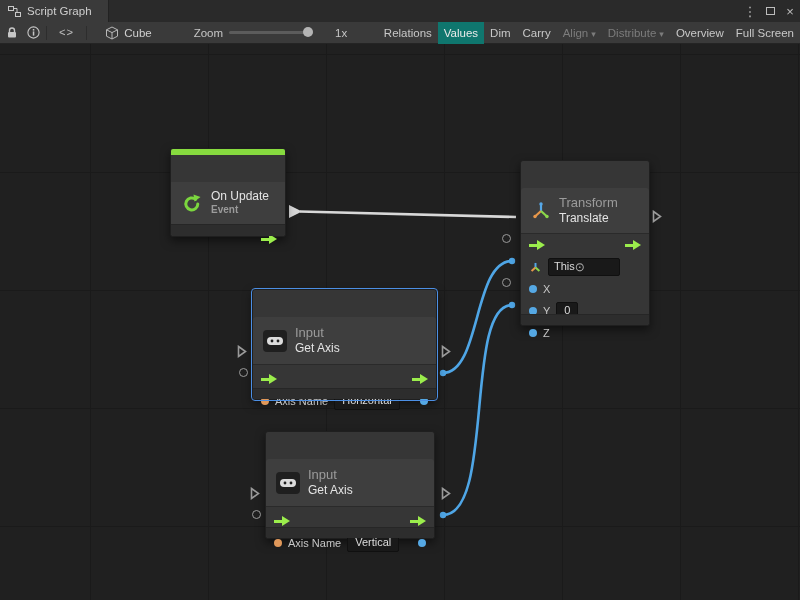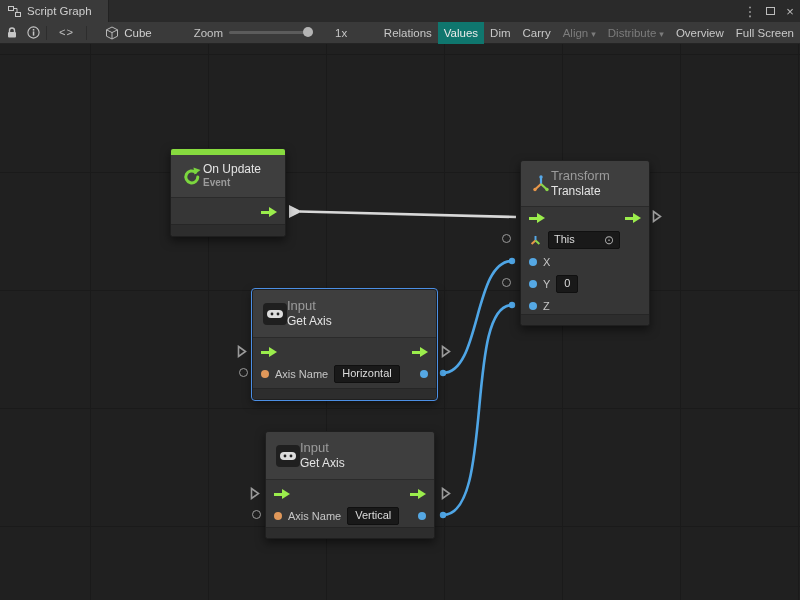--- a/index.html
+++ b/index.html
@@ -36,42 +36,42 @@
           background-image:linear-gradient(#1a1a1a 1px,transparent 1px),
                            linear-gradient(90deg,#1a1a1a 1px,transparent 1px);
           background-size:118px 118px,118px 118px;
           background-position:-28px 10px,-28px 10px;}
   #wires{position:absolute;top:0;left:0;}
 
   
   .node{position:absolute;background:#363636;border:1px solid #1f1f1f;border-radius:3px;
         box-shadow:0 4px 10px rgba(0,0,0,.5);box-sizing:border-box;color:#c8c8c8;font-size:11px;}
   .node.selected{outline:1px solid #4c8fe4;}
-  .nhead{display:flex;align-items:center;padding:8px 10px;background:#3e3e3e;
-         border-bottom:1px solid #2a2a2a;border-radius:3px 3px 0 0;box-sizing:border-box;}
+  .nhead{display:flex;align-items:center;gap:8px;padding:8px 10px;background:#3e3e3e;
+         border-bottom:1px solid #2a2a2a;border-radius:3px 3px 0 0;box-sizing:border-box;margin-top:27px;}
   .ncol{display:flex;flex-direction:column;line-height:1.25;}
   .ncat{font-size:13px;color:#9b9b9b;}
   .ntitle{font-size:12px;color:#e4e4e4;}
   .nsub{font-size:10px;color:#9b9b9b;font-weight:bold;}
   .nfoot{position:absolute;bottom:0;left:0;right:0;background:#2d2d2d;
          border-top:1px solid #262626;border-radius:0 0 3px 3px;}
   .prow{display:flex;align-items:center;gap:6px;padding:0 8px;}
   .sp{flex:1;}
   .plabel{color:#c6c6c6;}
   .garrow{position:relative;display:inline-block;width:16px;height:11px;color:#9bed4c;}
   .garrow::before{content:"";position:absolute;left:0;top:4px;width:9px;height:3px;background:currentColor;}
   .garrow::after{content:"";position:absolute;left:8px;top:0;width:0;height:0;
                  border-left:8px solid currentColor;border-top:5.5px solid transparent;
                  border-bottom:5.5px solid transparent;}
   .dot{width:8px;height:8px;border-radius:50%;flex:0 0 auto;}
   .dot.blue{background:#55a8e4;}
   .dot.orange{background:#e0985a;}
   .field{display:inline-flex;align-items:center;background:#191919;border:1px solid #101010;
          border-radius:2px;padding:1px 7px 2px;color:#dcdcdc;font-size:11px;line-height:13px;}
-  .thisfield{width:72px;justify-content:space-between;box-sizing:border-box;padding:1px 5px 2px;}
+  .thisfield{width:72px;box-sizing:border-box;padding:1px 5px 2px;}
   .picker{color:#ababab;font-size:12px;line-height:10px;}
   .iconbox{width:24px;height:22px;background:#1f1f1f;border-radius:4px;display:flex;
            align-items:center;justify-content:center;flex:0 0 auto;}
 
   
   #node-onupdate{left:170px;top:104px;width:116px;height:89px;}
   #node-onupdate .greenbar{height:6px;background:#87db3f;border-radius:2px 2px 0 0;}
   #node-onupdate .nhead{height:43px;background:#3e3e3e;border-radius:0;}
   #node-onupdate .prow{height:29px;justify-content:flex-end;}
   #node-onupdate .nfoot{height:11px;}

